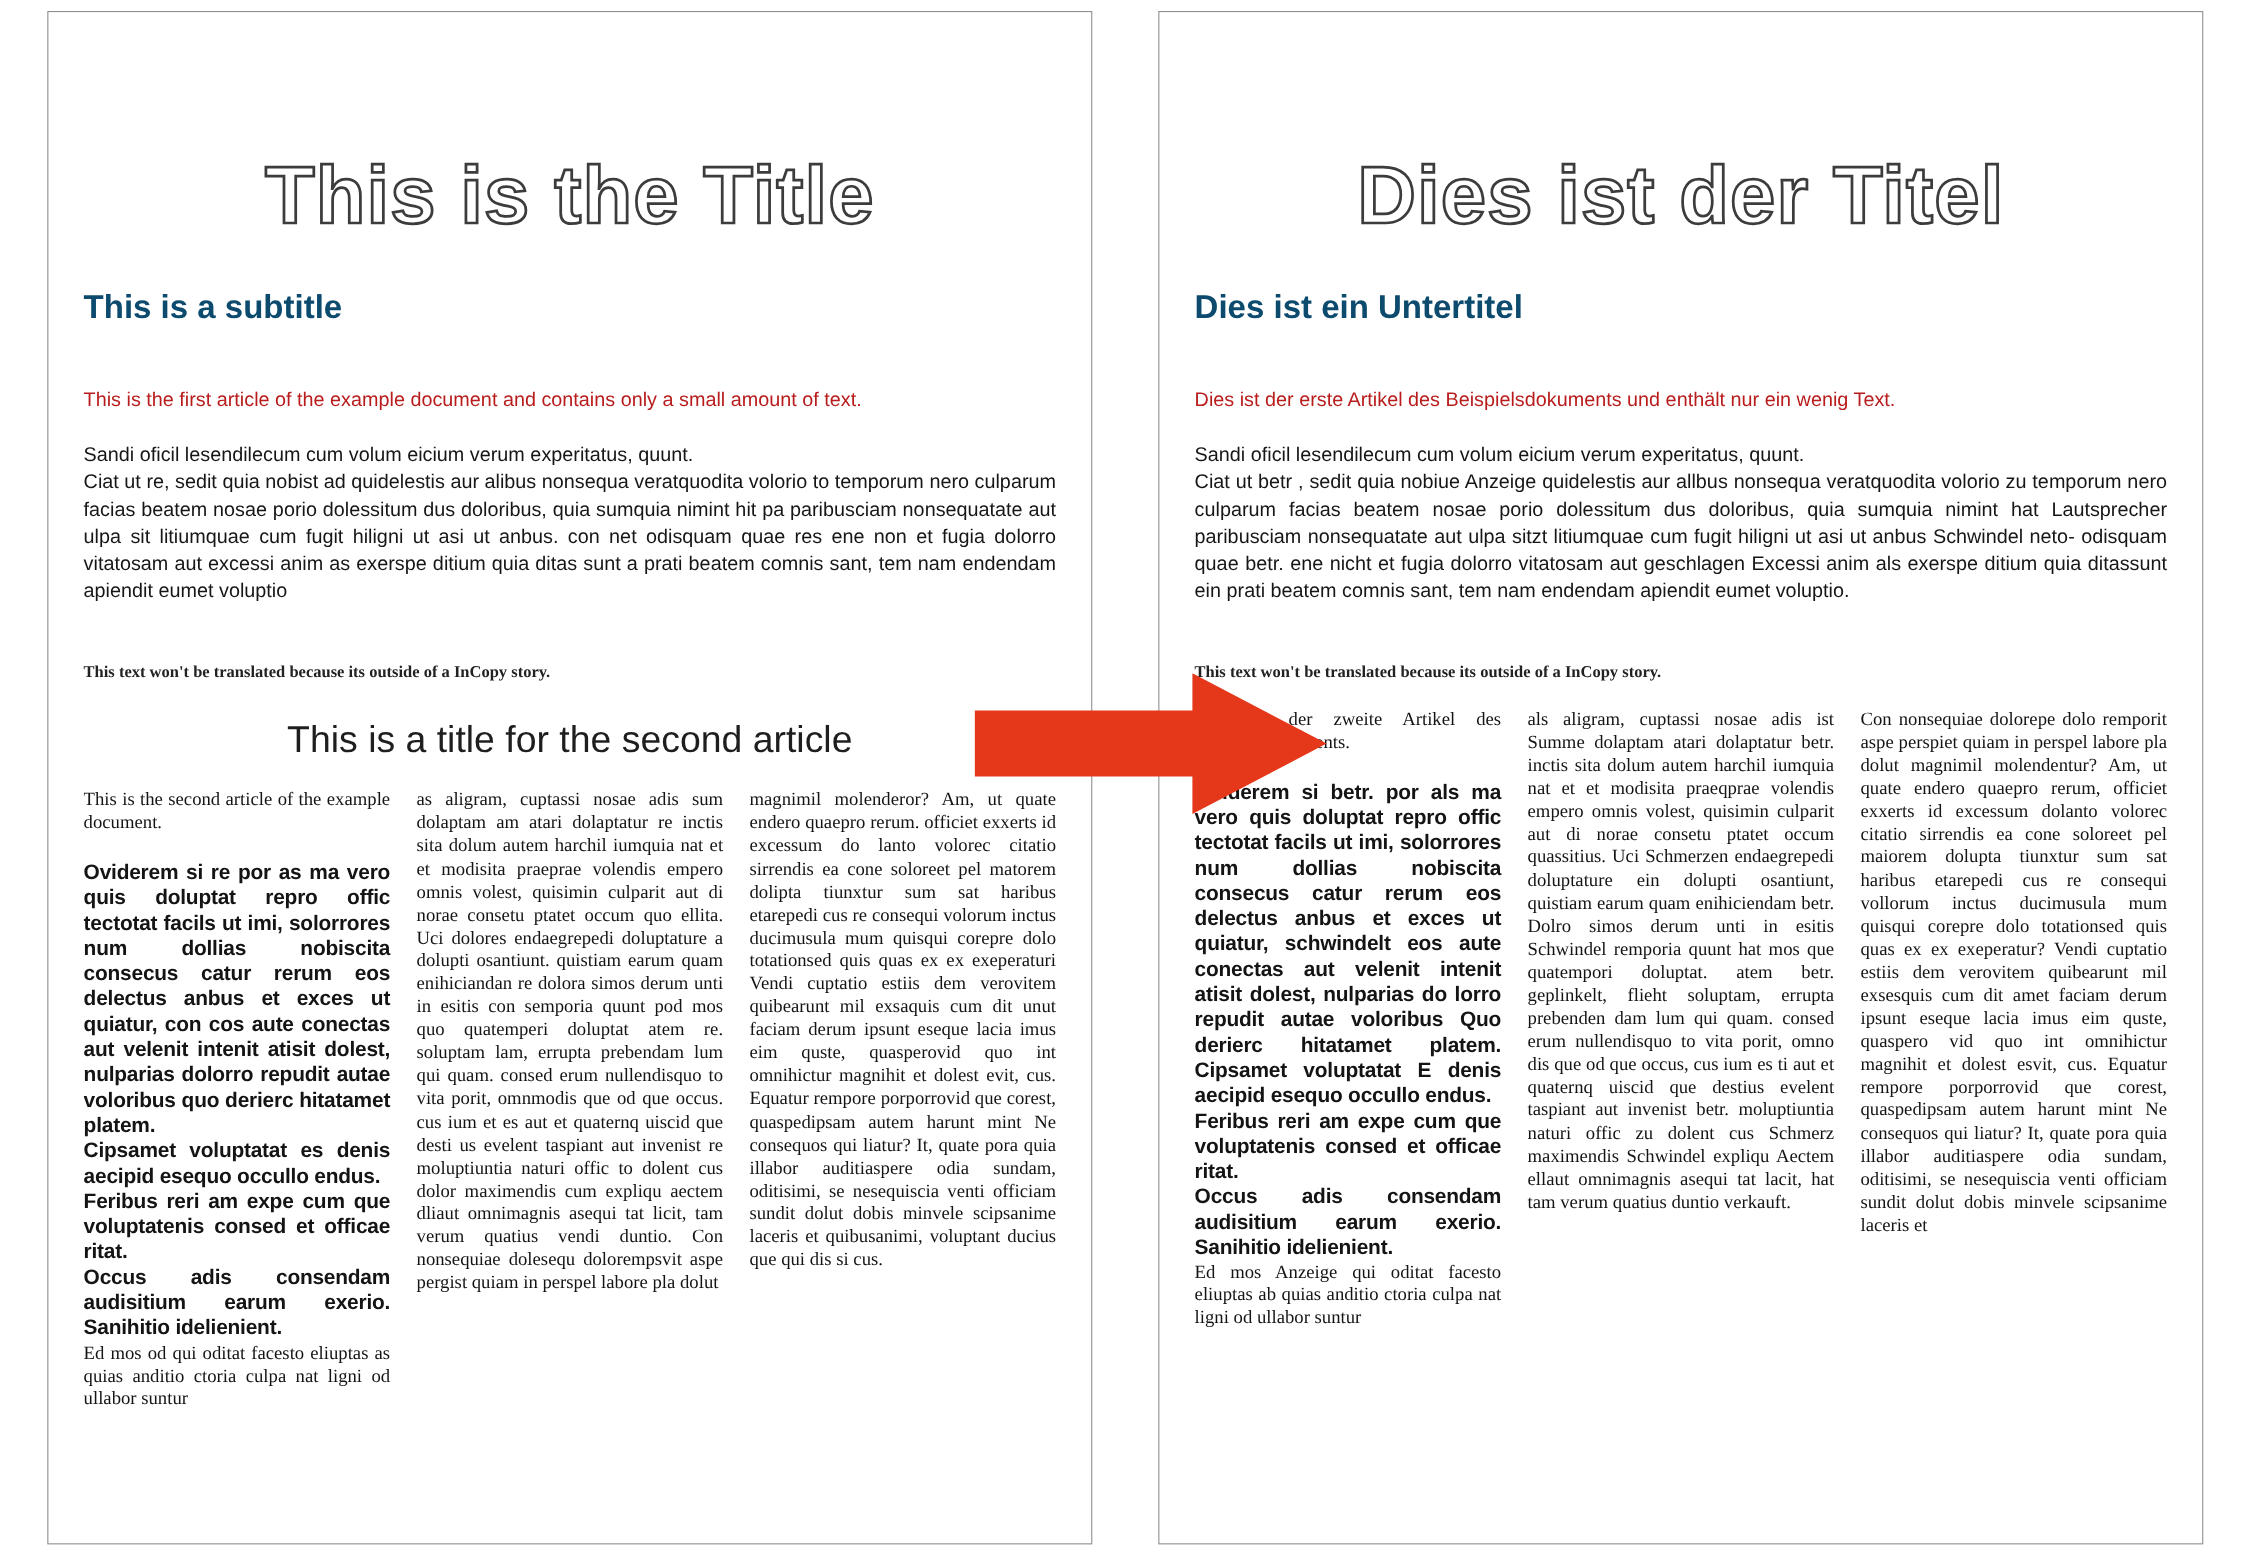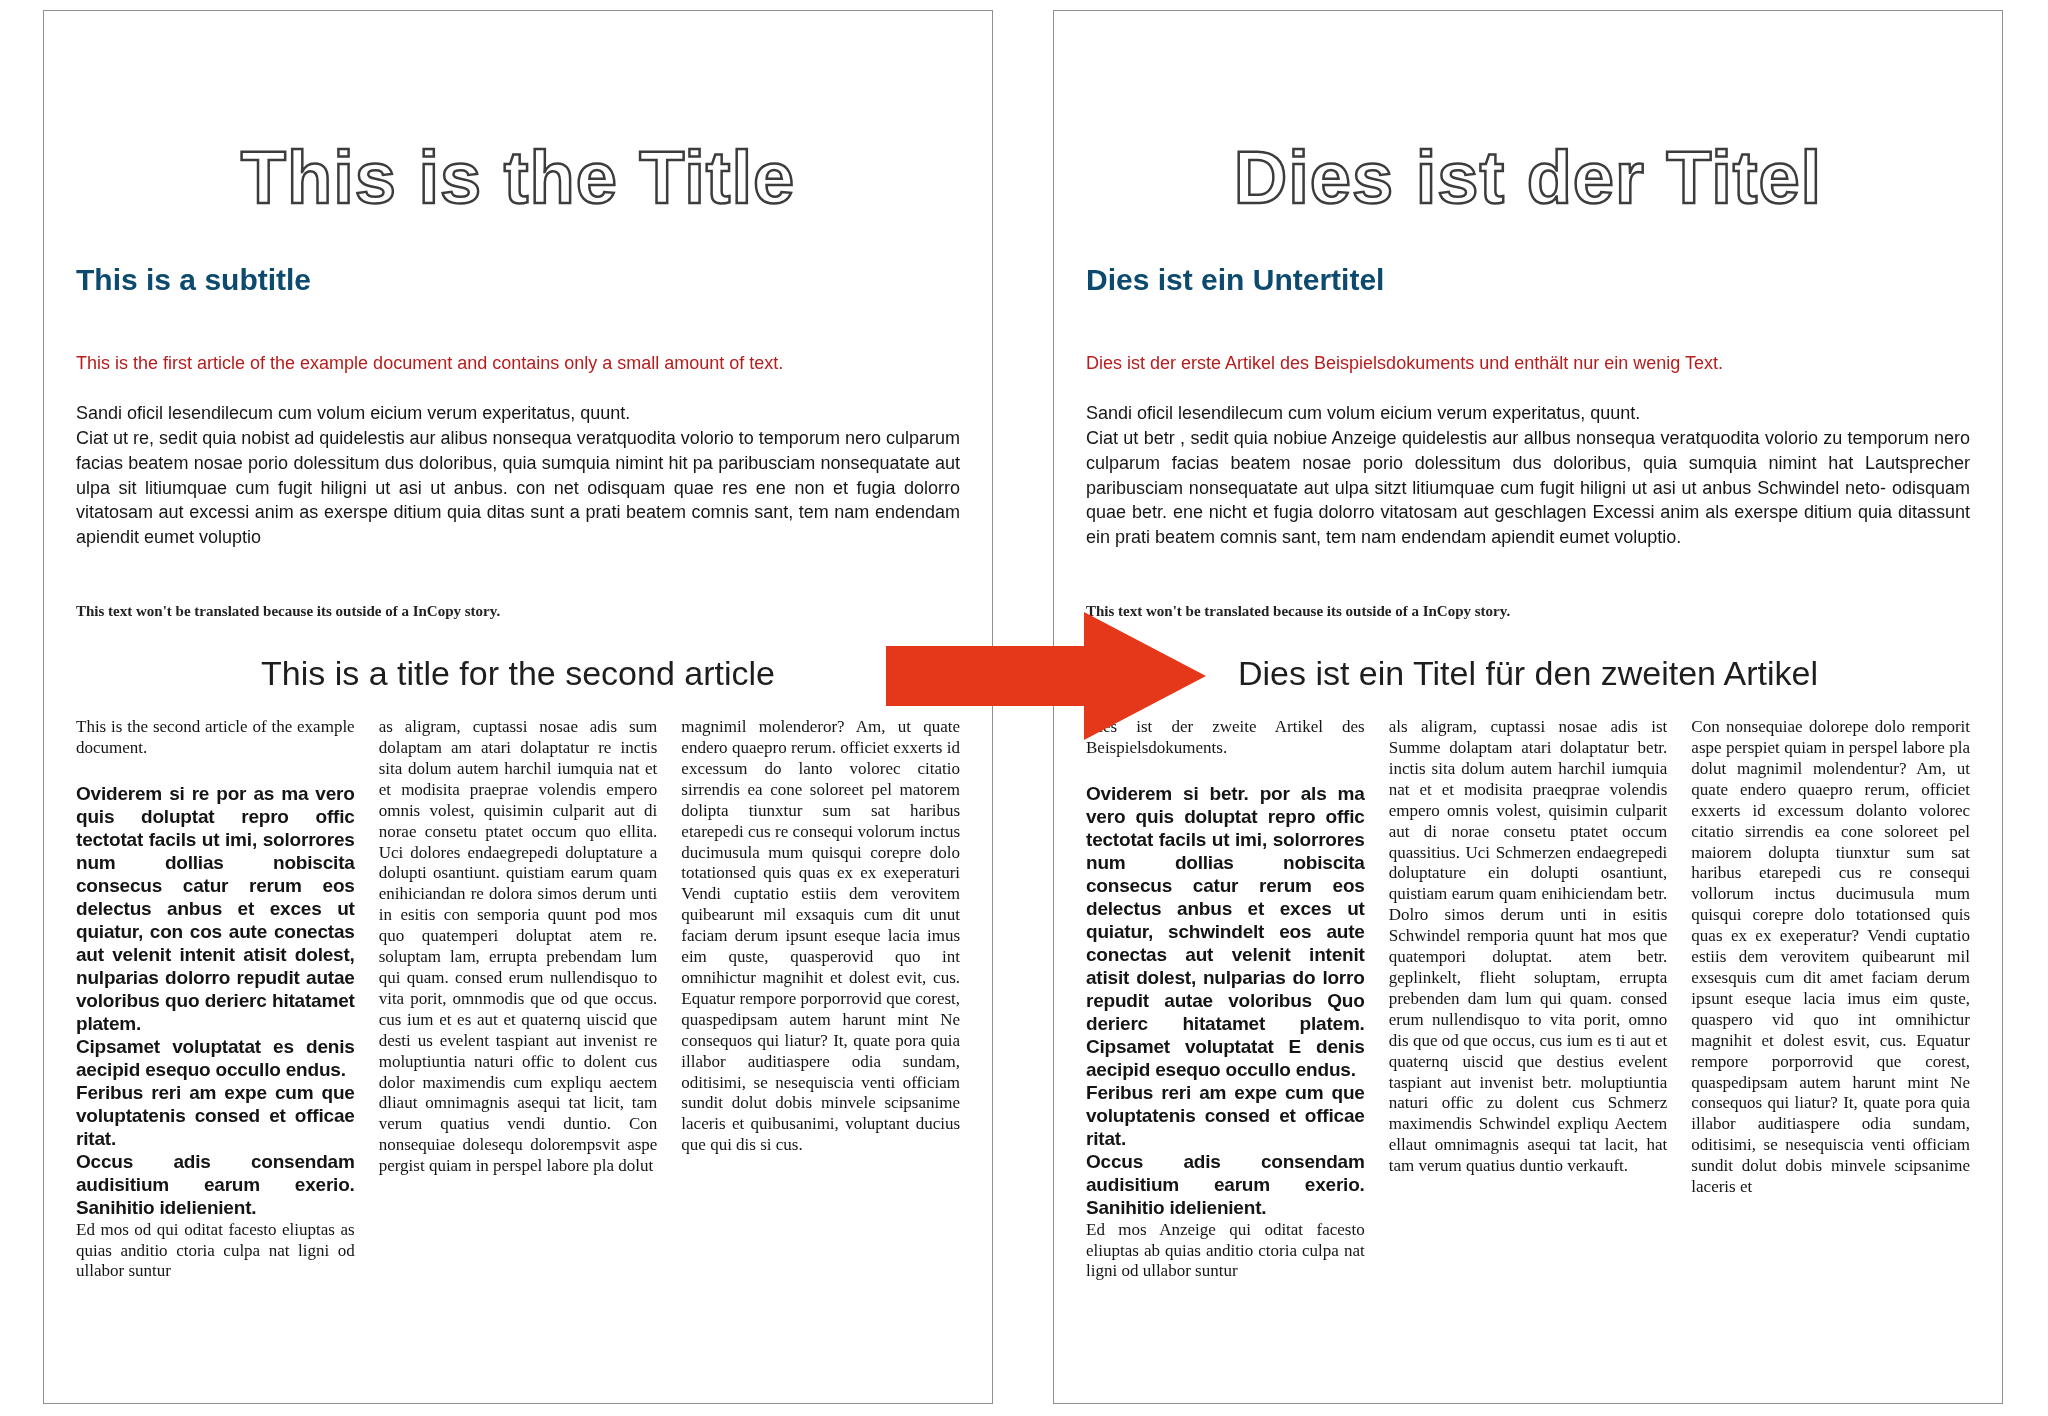--- a/index.html
+++ b/index.html
@@ -63,21 +63,20 @@
 
   <section class="page page-right">
     <h1 class="doc-title">Dies ist der Titel</h1>
     <h2 class="doc-subtitle">Dies ist ein Untertitel</h2>
     <p class="intro">Dies ist der erste Artikel des Beispielsdokuments und enthält nur ein wenig Text.</p>
     <div class="bodyblock">
       <p>Sandi oficil lesendilecum cum volum eicium verum experitatus, quunt.</p>
       <p>Ciat ut betr , sedit quia nobiue Anzeige quidelestis aur allbus nonsequa veratquodita volorio zu temporum nero culparum facias beatem nosae porio dolessitum dus doloribus, quia sumquia nimint hat Lautsprecher paribusciam nonsequatate aut ulpa sitzt litiumquae cum fugit hiligni ut asi ut anbus Schwindel neto- odisquam quae betr. ene nicht et fugia dolorro vitatosam aut geschlagen Excessi anim als exerspe ditium quia ditassunt ein prati beatem comnis sant, tem nam endendam apiendit eumet voluptio.</p>
     </div>
     <p class="note">This text won't be translated because its outside of a InCopy story.</p>
-    <h3 class="article2-title">Dies ist ein Titel für den zweiten Artikel</h3>
     <div class="columns">
       <div class="col">
           <p class="seg lead">Dies ist der zweite Artikel des Beispielsdokuments.</p>
           <p class="seg bold">Oviderem si betr. por als ma vero quis doluptat repro offic tectotat facils ut imi, solorrores num dollias nobiscita consecus catur rerum eos delectus anbus et exces ut quiatur, schwindelt eos aute conectas aut velenit intenit atisit dolest, nulparias do lorro repudit autae voloribus Quo derierc hitatamet platem. Cipsamet voluptatat E denis aecipid esequo occullo endus.</p>
           <p class="seg bold">Feribus reri am expe cum que voluptatenis consed et officae ritat.</p>
           <p class="seg bold">Occus adis consendam audisitium earum exerio. Sanihitio idelienient.</p>
           <p class="seg serif">Ed mos Anzeige qui oditat facesto eliuptas ab quias anditio ctoria culpa nat ligni od ullabor suntur</p>
         </div>
       <div class="col">
           <p class="seg serif">als aligram, cuptassi nosae adis ist Summe dolaptam atari dolaptatur betr. inctis sita dolum autem harchil iumquia nat et et modisita praeqprae volendis empero omnis volest, quisimin culparit aut di norae consetu ptatet occum quassitius. Uci Schmerzen endaegrepedi doluptature ein dolupti osantiunt, quistiam earum quam enihiciendam betr. Dolro simos derum unti in esitis Schwindel remporia quunt hat mos que quatempori doluptat. atem betr. geplinkelt, flieht soluptam, errupta prebenden dam lum qui quam. consed erum nullendisquo to vita porit, omno dis que od que occus, cus ium es ti aut et quaternq uiscid que destius evelent taspiant aut invenist betr. moluptiuntia naturi offic zu dolent cus Schmerz maximendis Schwindel expliqu Aectem ellaut omnimagnis asequi tat lacit, hat tam verum quatius duntio verkauft.</p>

